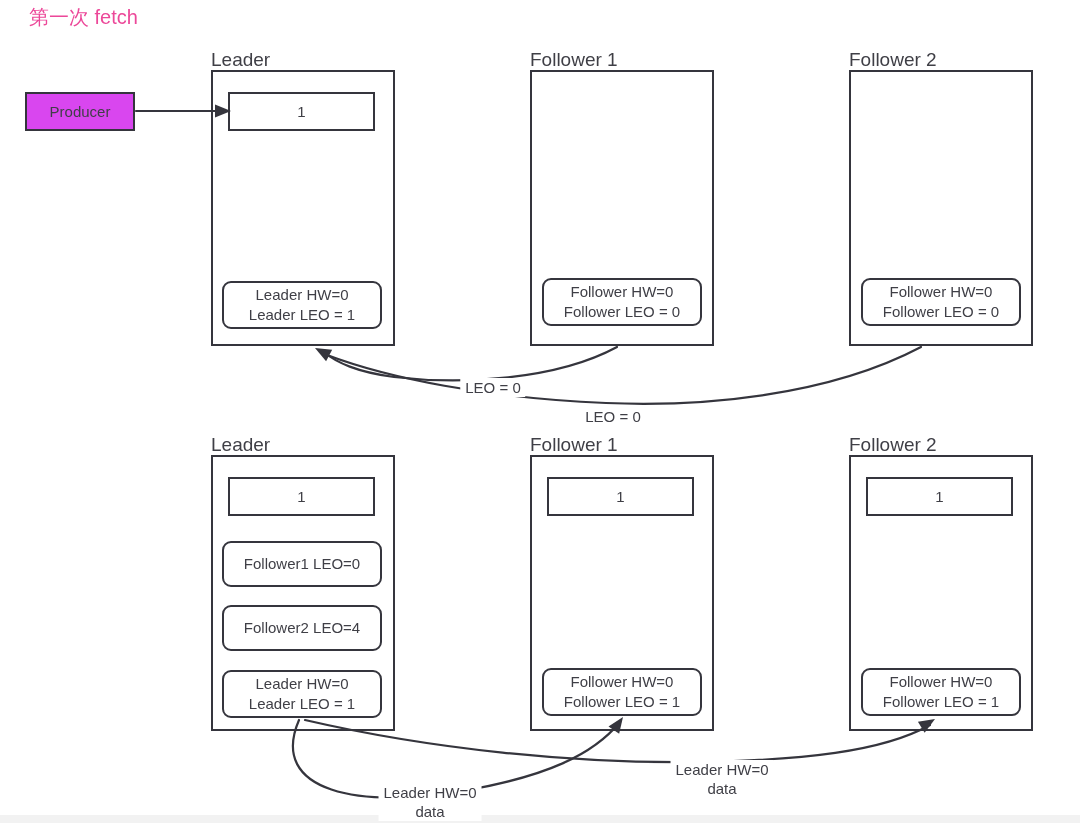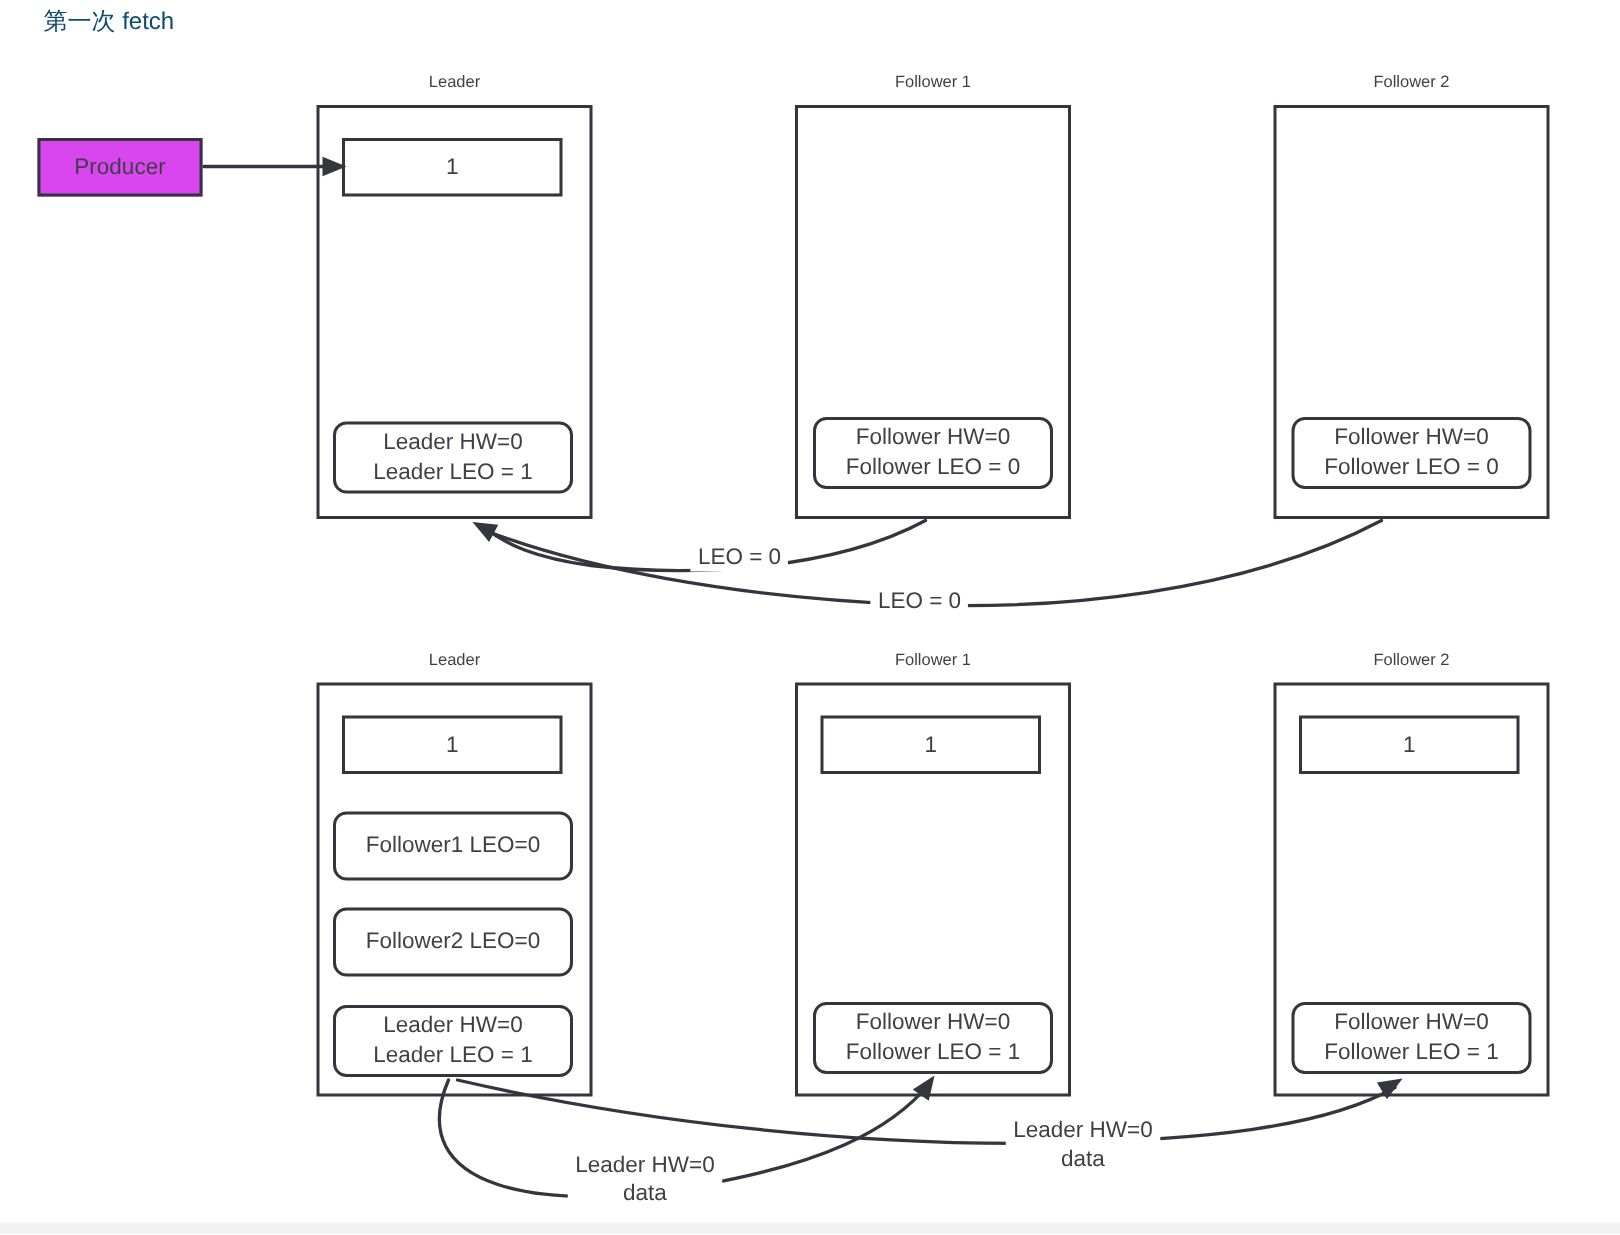--- a/index.html
+++ b/index.html
@@ -1,49 +1,49 @@
 <!DOCTYPE html>
 <html><head>
 <meta charset="utf-8">
 <style>
   html,body{margin:0;padding:0;background:#ffffff;}
   .canvas{
     position:relative;width:1080px;height:823px;background:#ffffff;
     font-family:"Liberation Sans", sans-serif;color:#3f3f46;overflow:hidden;
   }
   .page-title{
-    position:absolute;left:29px;top:4px;font-size:16px;color:#0c4a6e;
+    position:absolute;left:29px;top:4px;font-size:20px;color:#ec4899;
     white-space:nowrap;z-index:3;
   }
   .node{
     position:absolute;border:2px solid #35353d;background:#ffffff;z-index:1;
   }
   .node-title{
-    position:absolute;font-size:11px;color:#3f3f46;text-align:center;z-index:1;
+    position:absolute;font-size:19px;color:#3f3f46;z-index:1;
     white-space:nowrap;
   }
   .record{
     position:absolute;border:2px solid #35353d;background:#ffffff;
     display:flex;align-items:center;justify-content:center;font-size:15px;
   }
   .pill{
     position:absolute;border:2px solid #35353d;border-radius:9px;background:#ffffff;
     display:flex;flex-direction:column;align-items:center;justify-content:center;
     font-size:15px;line-height:20px;text-align:center;
   }
   .producer{
     position:absolute;left:25px;top:92px;width:106px;height:35px;
     border:2px solid #35353d;background:#d946ef;display:flex;align-items:center;
     justify-content:center;font-size:15px;z-index:2;
   }
   .arrow-layer{position:absolute;left:0;top:0;width:1080px;height:823px;z-index:2;pointer-events:none;}
   .arrow-label{
     position:absolute;transform:translateX(-50%);background:#ffffff;
     padding:0 5px;font-size:15px;line-height:19px;text-align:center;
-    white-space:nowrap;z-index:3;
+    white-space:nowrap;z-index:3;margin-top:16px;
   }
   .bottom-strip{position:absolute;left:0;top:815px;width:1080px;height:8px;background:#f2f2f2;z-index:0;}
 </style>
 </head>
 <body>
 
 <div class="canvas">
 
   <div class="page-title">第一次 fetch</div>
 
@@ -74,21 +74,21 @@
     </div>
   </div>
 
   <div class="node-title" style="left:211px;top:434px;width:184px;">Leader</div>
   <div class="node" style="left:211px;top:455px;width:180px;height:272px;">
     <div class="record" style="left:15px;top:20px;width:143px;height:35px;">1</div>
     <div class="pill" style="left:9px;top:84px;width:156px;height:42px;text-align:center;">
       <div>Follower1 LEO=0</div>
     </div>
     <div class="pill" style="left:9px;top:148px;width:156px;height:42px;">
-      <div>Follower2 LEO=0</div>
+      <div>Follower2 LEO=4</div>
     </div>
     <div class="pill" style="left:9px;top:213px;width:156px;height:44px;">
       <div>Leader HW=0</div>
       <div>Leader LEO = 1</div>
     </div>
   </div>
 
   <div class="node-title" style="left:530px;top:434px;width:184px;">Follower 1</div>
   <div class="node" style="left:530px;top:455px;width:180px;height:272px;">
     <div class="record" style="left:15px;top:20px;width:143px;height:35px;">1</div>

